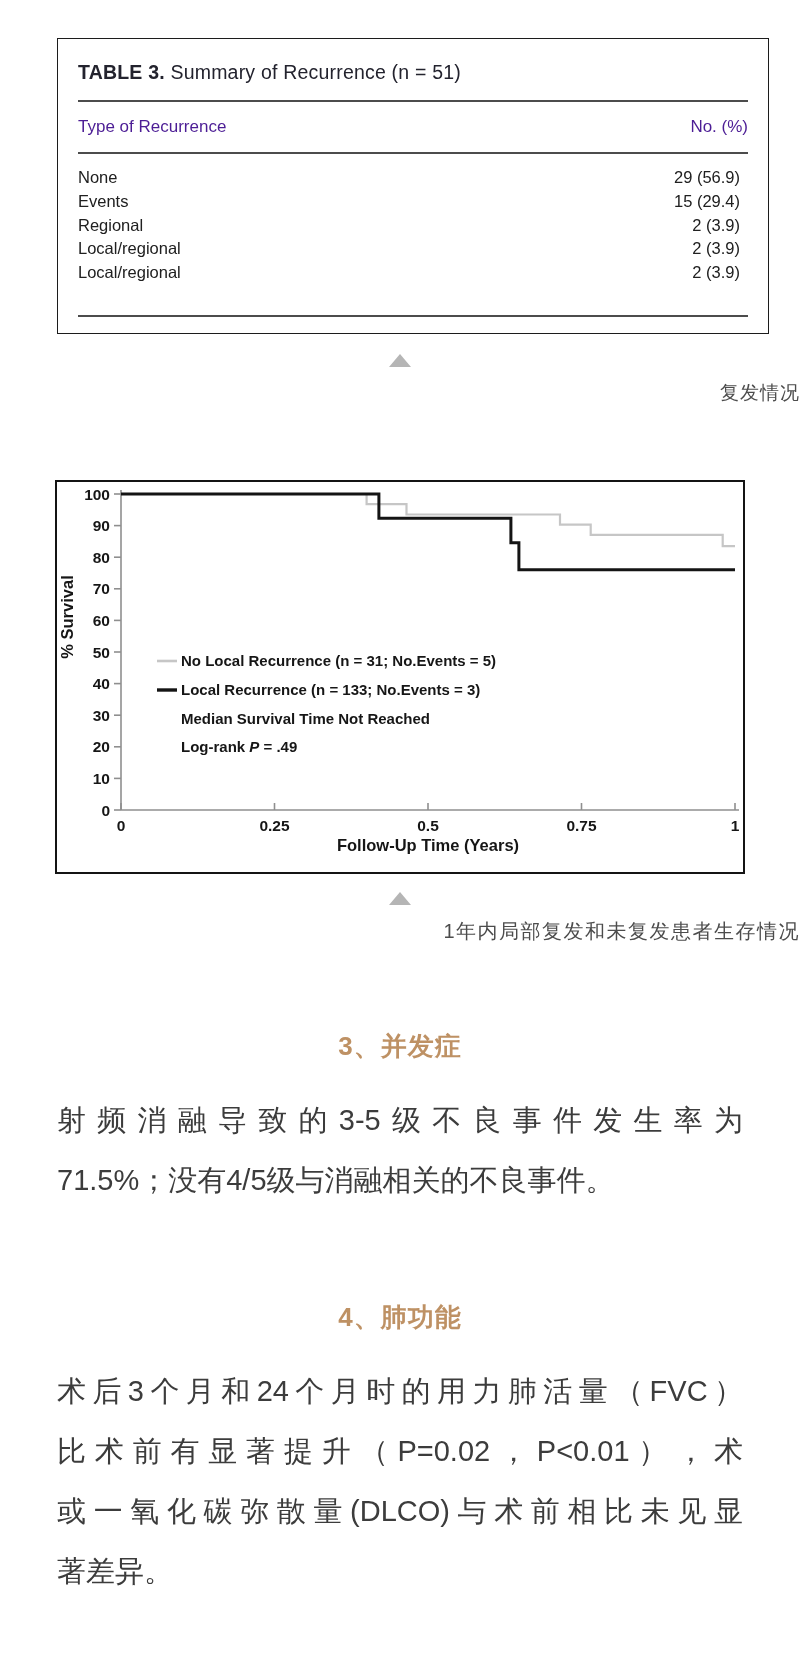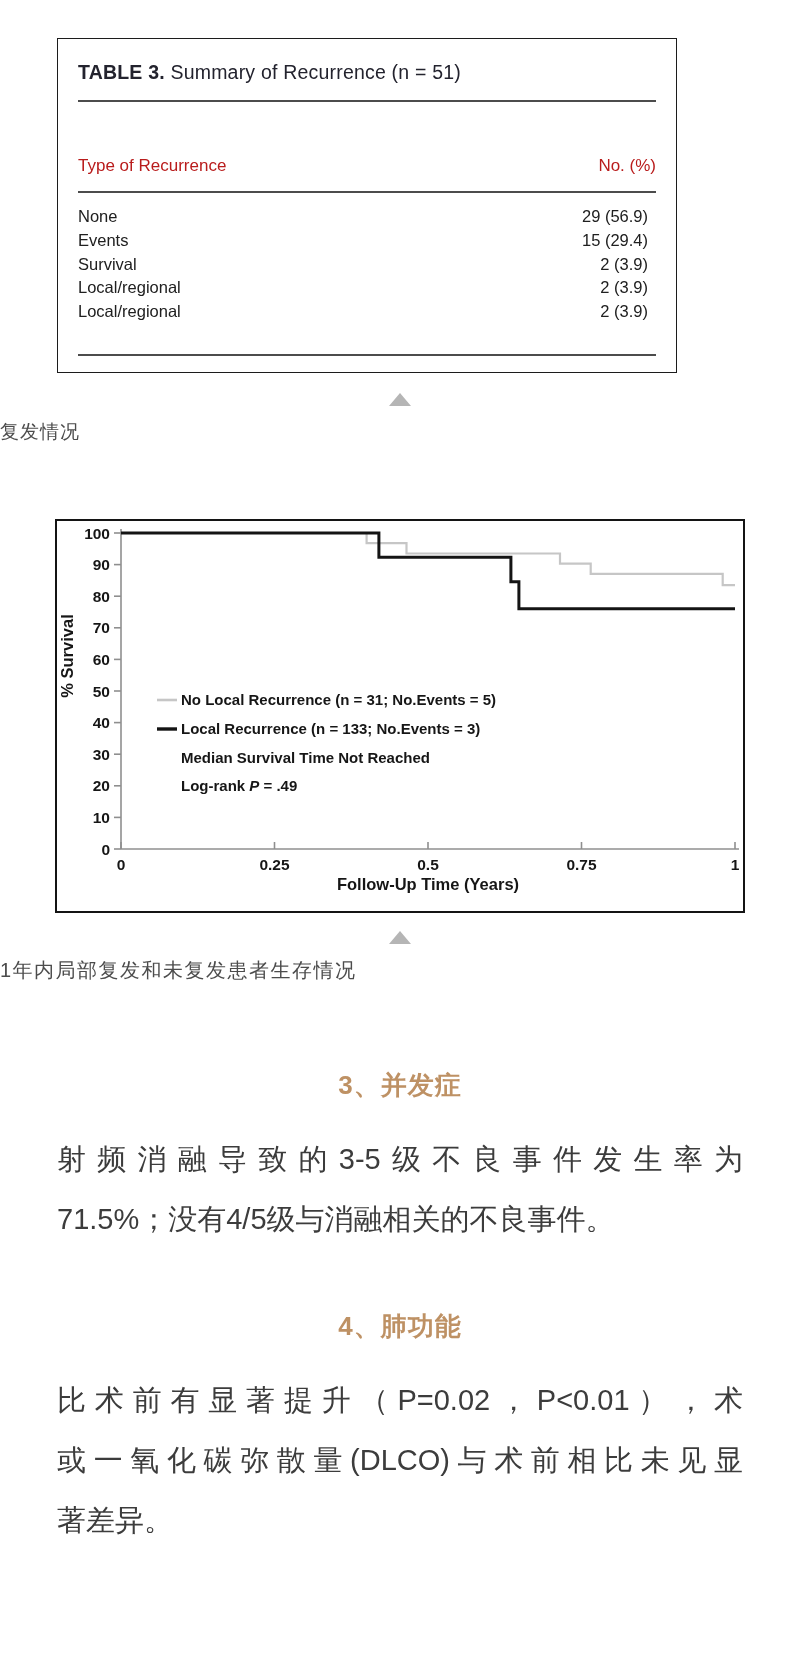--- a/index.html
+++ b/index.html
@@ -6,49 +6,48 @@
   body{
     width:800px;
     font-family:"Liberation Sans","DejaVu Sans",sans-serif;
     color:#2b2b2b;
     padding-top:38px;
   }
 
   
   .table-card{
     box-sizing:border-box;
-    width:620px;
+    width:712px;
     margin-left:57px;
     border:1.5px solid #1c1c1c;
     padding:16px 20px 16px 20px;
     background:#fff;
   }
   .t-title{
     font-size:19.5px;
     color:#23232e;
     letter-spacing:.2px;
     margin:6px 0 16px 0;
   }
   .t-title b{font-weight:800;}
   .rule{height:2px;background:#4c4c4c;border:0;margin:0;}
   .t-head{
     display:flex;justify-content:space-between;
-    font-size:17px;color:#b91c1c;
+    font-size:17px;color:#4c1d95;
     padding:15px 0 15px 0;
-    margin-top:39px;
   }
   .t-rows{padding:12px 0 30px 0;}
   .t-row{
     display:flex;justify-content:space-between;
     font-size:16.5px;line-height:23.8px;color:#202020;
   }
   .t-row .val{padding-right:8px;}
 
   
-  .cap-block{text-align:left;}
+  .cap-block{text-align:right;}
   .up-arrow{
     width:0;height:0;margin:0 auto;
     border-left:11px solid transparent;
     border-right:11px solid transparent;
     border-bottom:13px solid #b5b5b5;
   }
   .cap-text{
     margin-top:13px;
     font-size:19px;
     color:#4c4c4c;
@@ -75,21 +74,21 @@
 
   
   .section-heading{
     margin:0 57px;
     font-size:26px;
     font-weight:bold;
     letter-spacing:1px;
     text-align:center;
   }
   .sec3-heading{margin-top:84px;}
-  .sec4-heading{margin-top:60px;}
+  .sec4-heading{margin-top:90px;}
   .para{margin:26px 57px 0 57px;}
   .para-line{
     font-size:29px;
     color:#3c3c3c;
     line-height:60px;
     height:60px;
     text-align:justify;
   }
   .para-line.jl{text-align-last:justify;}
   .para-line.nl{text-align-last:left;}
@@ -110,21 +109,21 @@
   <div class="t-rows">
     <div class="t-row">
         <span>None</span>
         <span class="val">29 (56.9)</span>
       </div>
     <div class="t-row">
         <span>Events</span>
         <span class="val">15 (29.4)</span>
       </div>
     <div class="t-row">
-        <span>Survival</span>
+        <span>Regional</span>
         <span class="val">2 (3.9)</span>
       </div>
     <div class="t-row">
         <span>Local/regional</span>
         <span class="val">2 (3.9)</span>
       </div>
     <div class="t-row">
         <span>Local/regional</span>
         <span class="val">2 (3.9)</span>
       </div>
@@ -192,16 +191,17 @@
 </div>
 
 <div class="section-heading sec3-heading" style="color: rgb(190, 145, 100);">3、并发症</div>
 <div class="para">
   <div class="para-line jl">射频消融导致的3-5级不良事件发生率为</div>
   <div class="para-line nl">71.5%；没有4/5级与消融相关的不良事件。</div>
 </div>
 
 <div class="section-heading sec4-heading" style="color: rgb(190, 145, 100);">4、肺功能</div>
 <div class="para">
+  <div class="para-line jl">术后3个月和24个月时的用力肺活量（FVC）</div>
   <div class="para-line jl">比术前有显著提升（P=0.02，P&lt;0.01），术</div>
   <div class="para-line jl">或一氧化碳弥散量(DLCO)与术前相比未见显</div>
   <div class="para-line nl">著差异。</div>
 </div>
 
 </body></html>

